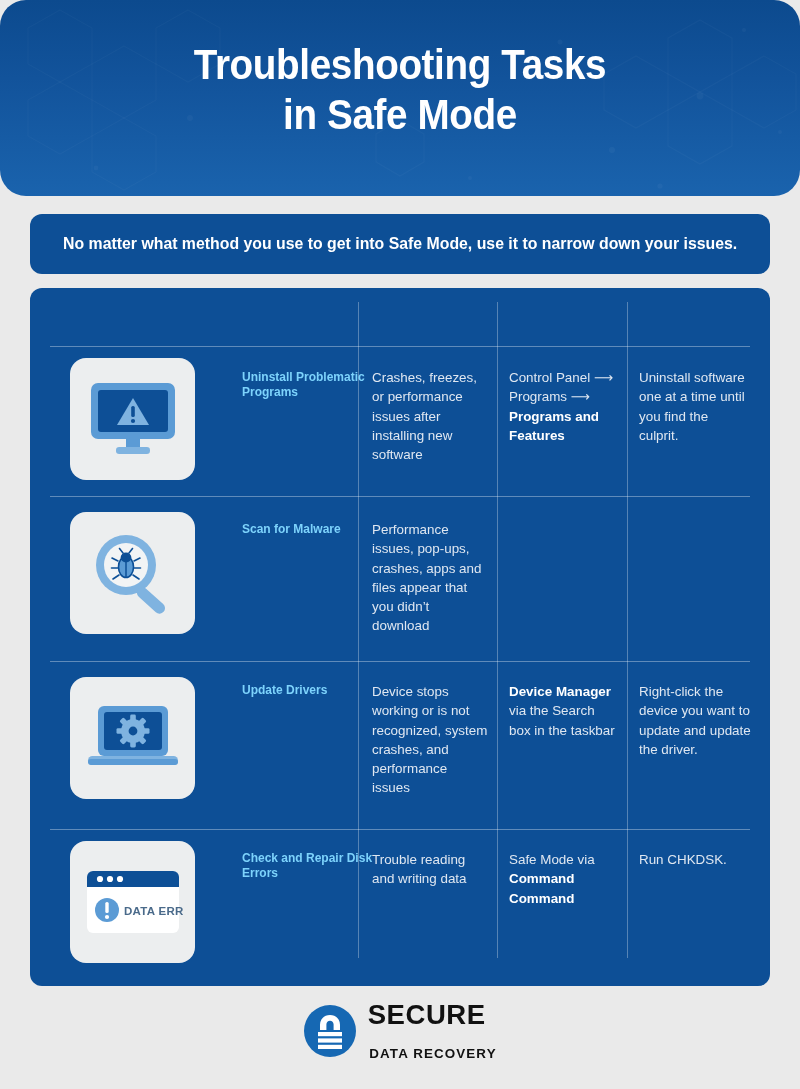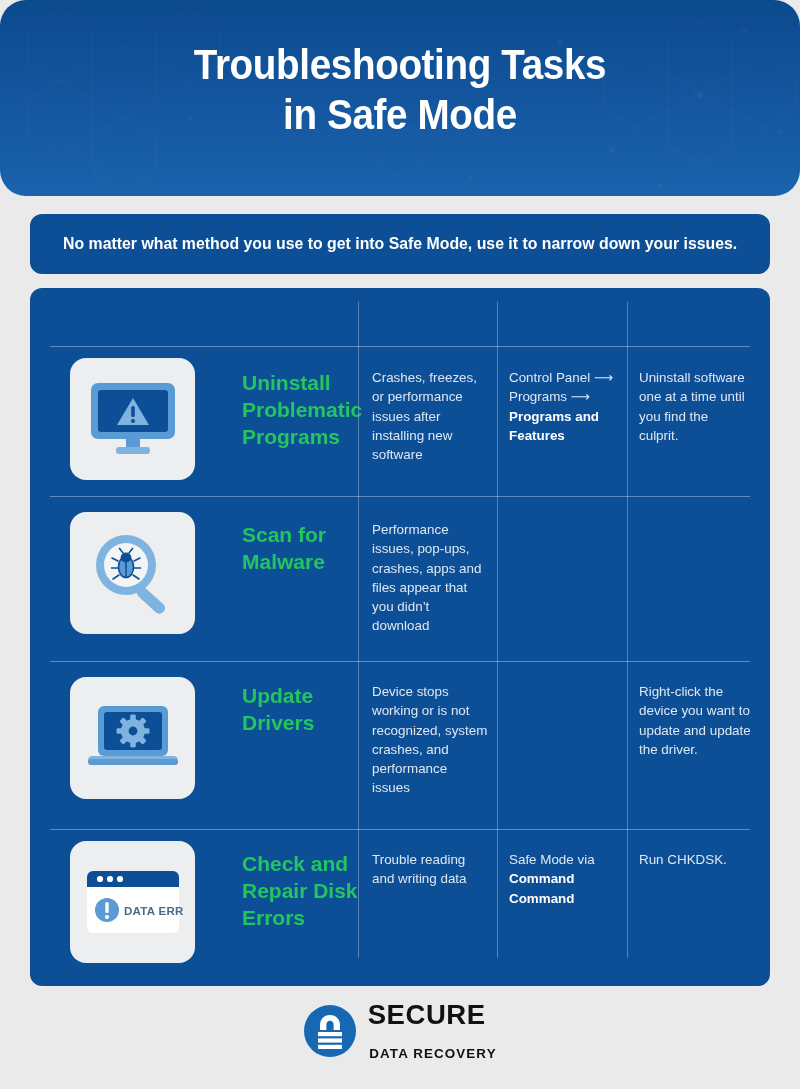--- a/index.html
+++ b/index.html
@@ -90,22 +90,22 @@
     width:125px; height:122px;
     background:#eceeef;
     border-radius:16px;
     display:flex; align-items:center; justify-content:center;
   }
 
   .task-title {
     position:absolute;
     left:212px;
     width:140px;
-    color:#22c55e;
-    font-size:21px;
+    color:#7dd3fc;
+    font-size:12px;
     font-weight:bold;
     line-height:1.28;
   }
 
   .cell {
     position:absolute;
     color:#dfe7f1;
     font-size:13.4px;
     line-height:1.44;
   }
@@ -249,20 +249,23 @@
               <rect x="-2.8" y="9.5" width="5.6" height="7" rx="1.4" transform="rotate(45)"></rect>
               <rect x="-16.5" y="-2.8" width="7" height="5.6" rx="1.4" transform="rotate(45)"></rect>
               <rect x="9.5" y="-2.8" width="7" height="5.6" rx="1.4" transform="rotate(45)"></rect>
             </g>
             <circle r="4.4" fill="#0d4f96"></circle>
           </g>
         </svg>
       </div>
       <div class="task-title" style="top:22px;">Update Drivers</div>
       <div class="cell" style="left:342px; top:21px; width:116px;">Device stops working or is not recognized, system crashes, and performance issues</div>
+      <div class="cell" style="left:479px; top:21px; width:108px;">
+        <b>Device Manager</b><span> via the Search box in the taskbar</span>
+      </div>
       <div class="cell" style="left:609px; top:21px; width:112px;">Right-click the device you want to update and update the driver.</div>
     </div>
 
     <div class="rowwrap" style="top:541px; height:157px;">
       <div class="icon-box" style="top:12px;">
         <svg width="100" height="74" viewBox="0 0 100 74">
           <rect x="4" y="6" width="92" height="62" rx="6" fill="#ffffff"></rect>
           <path d="M4 12a6 6 0 0 1 6-6h80a6 6 0 0 1 6 6v10H4z" fill="#0d4f96"></path>
           <circle cx="17" cy="14" r="3.1" fill="#ffffff"></circle>
           <circle cx="27" cy="14" r="3.1" fill="#ffffff"></circle>

